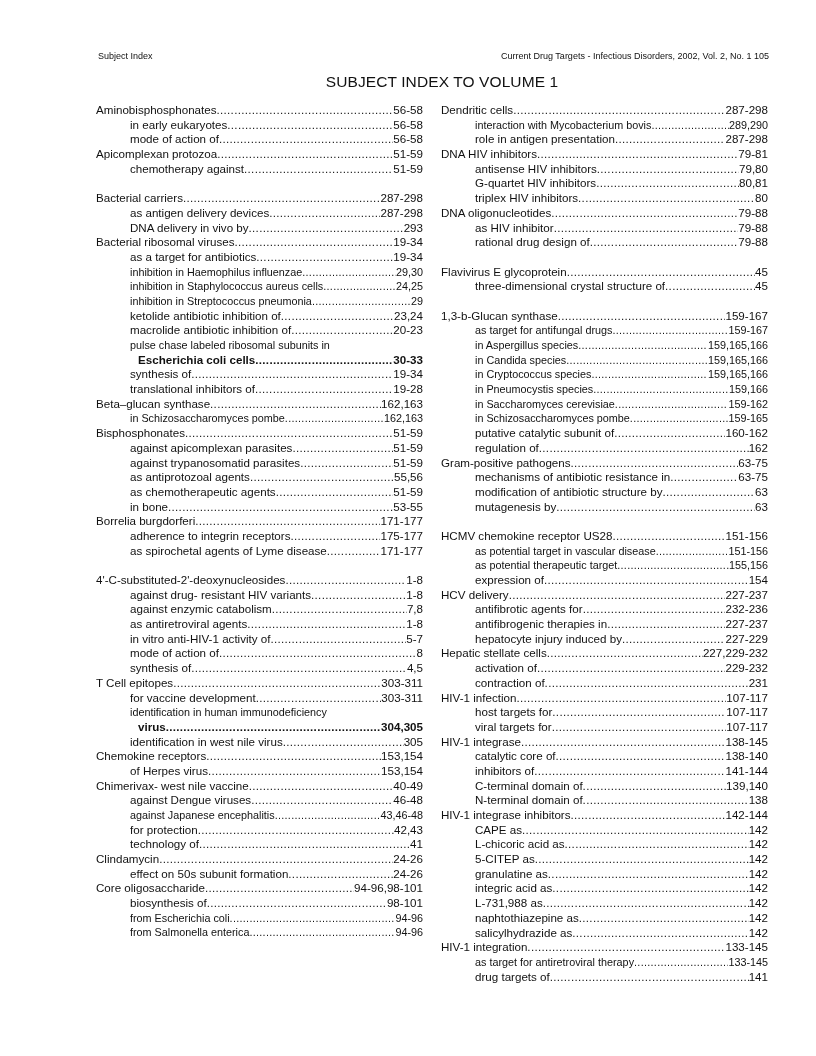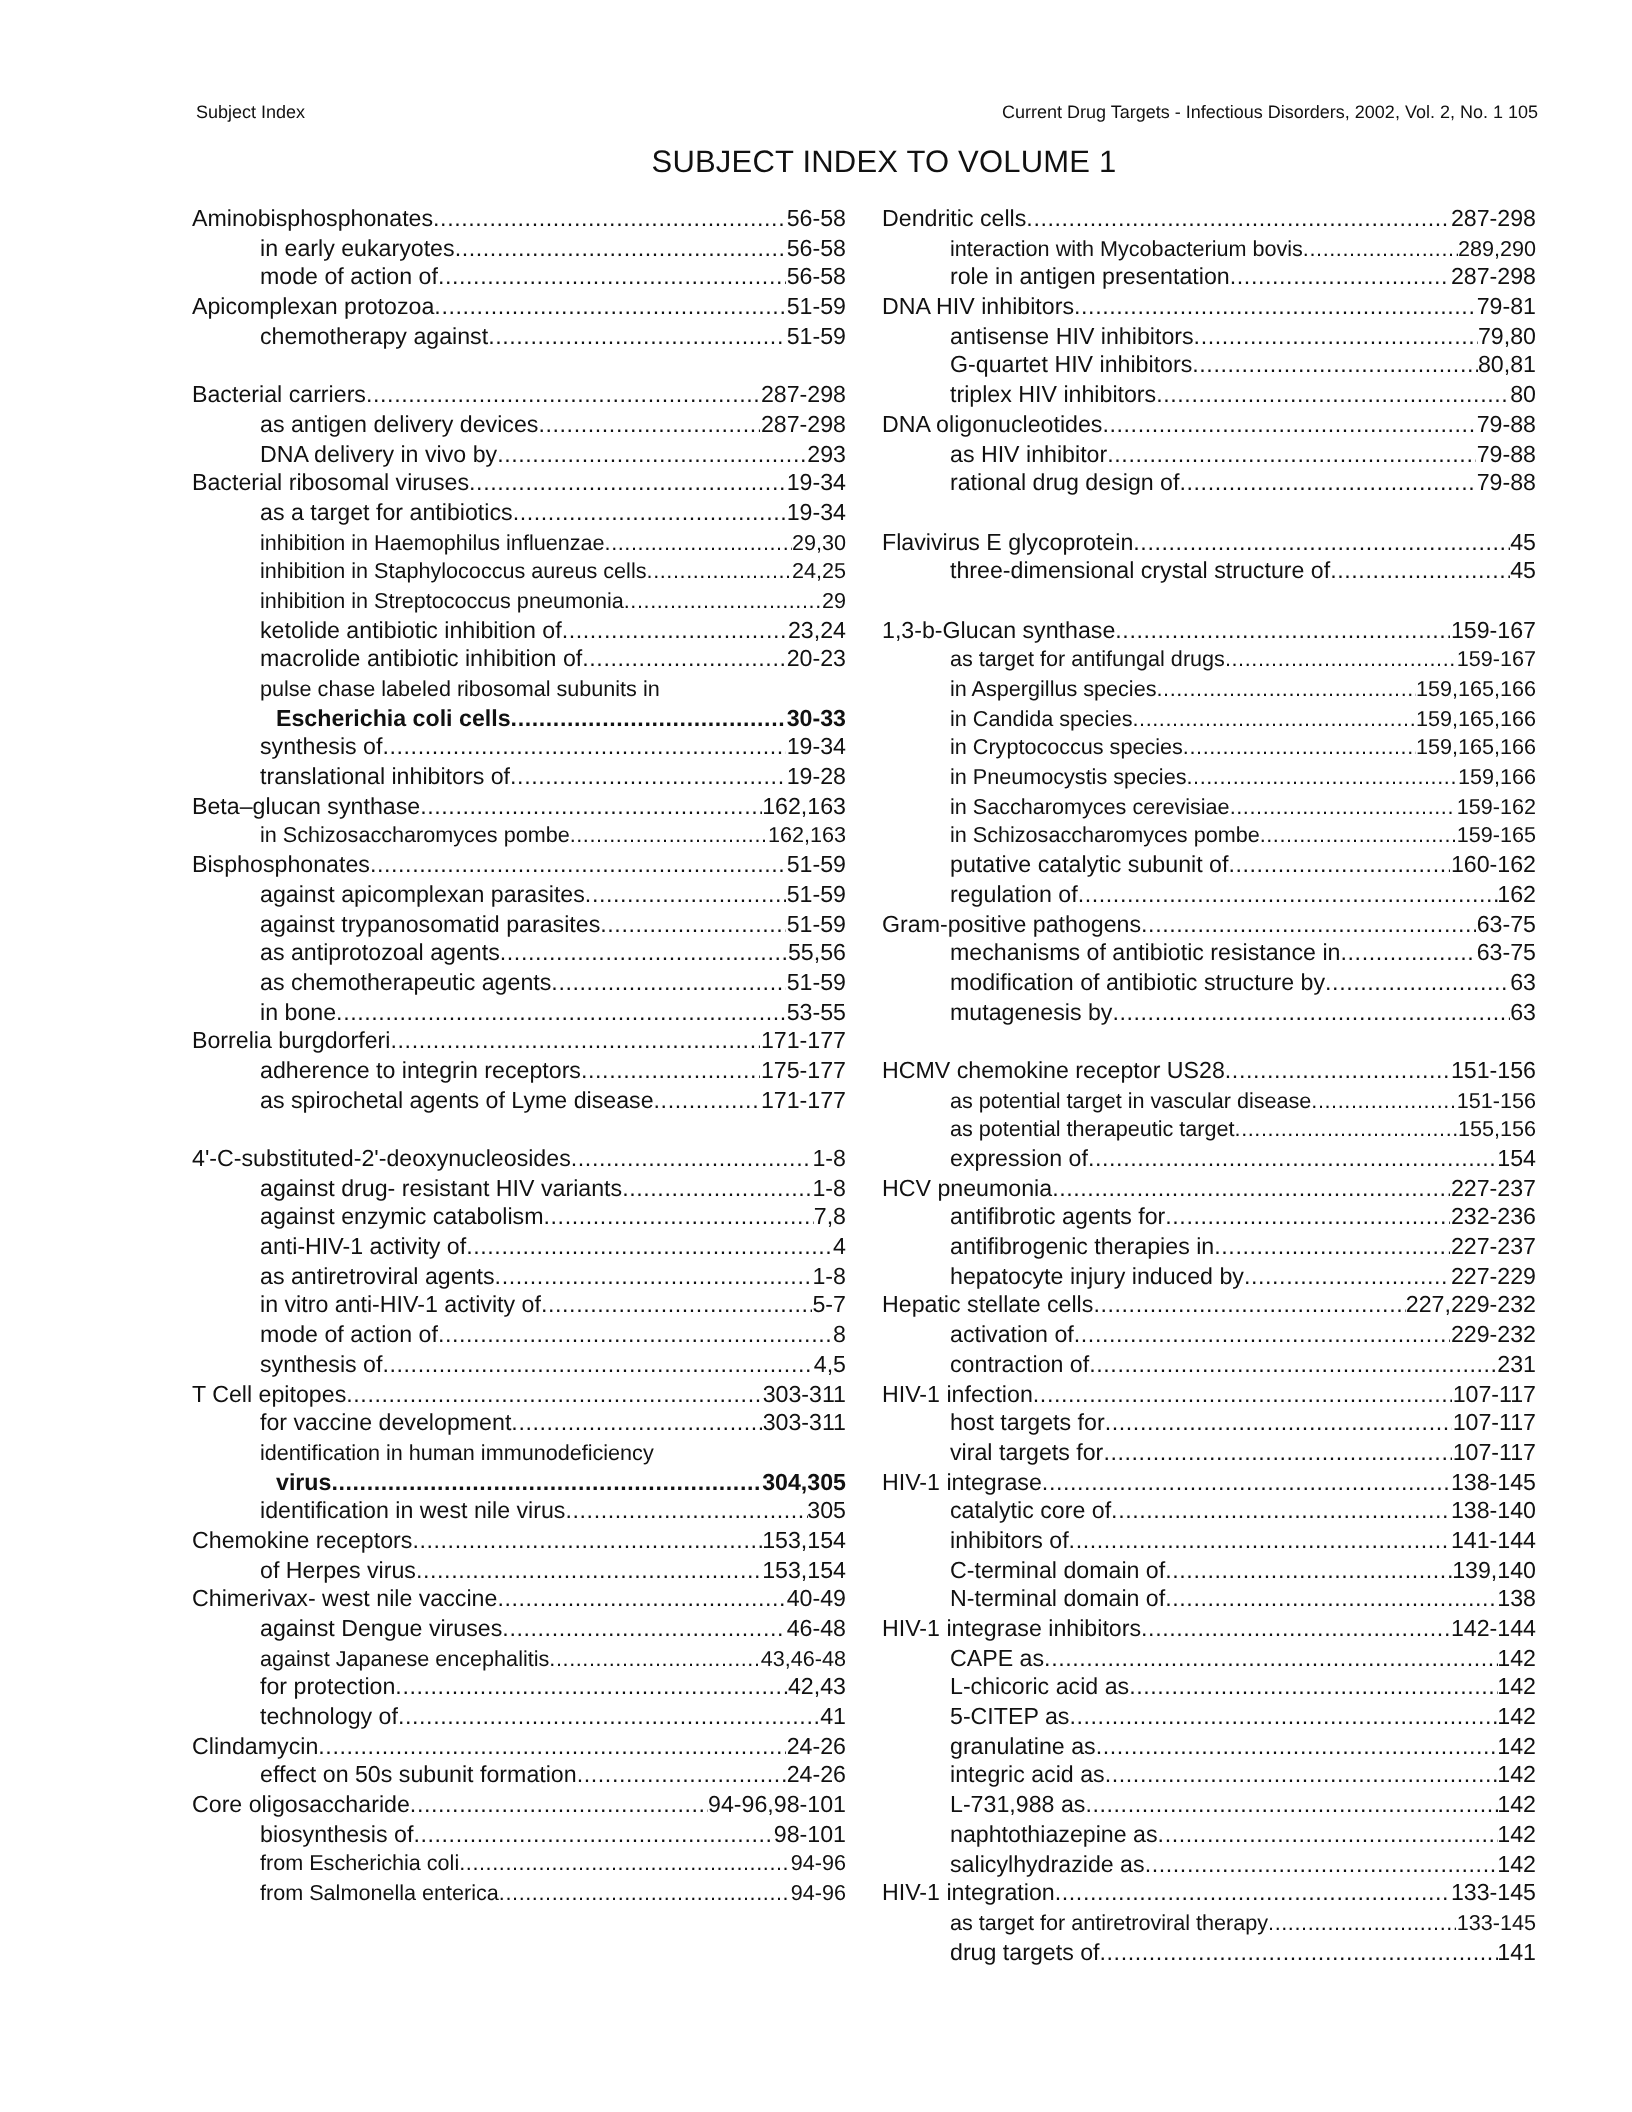--- a/index.html
+++ b/index.html
@@ -195,25 +195,20 @@
       <span class="term">against drug- resistant HIV variants</span>
       <span class="leader"></span>
       <span class="pages">1-8</span>
     </div>
     <div class="entry sub">
       <span class="term">against enzymic catabolism</span>
       <span class="leader"></span>
       <span class="pages">7,8</span>
     </div>
     <div class="entry sub">
-      <span class="term">anti-HIV-1 activity of</span>
-      <span class="leader"></span>
-      <span class="pages">4</span>
-    </div>
-    <div class="entry sub">
       <span class="term">as antiretroviral agents</span>
       <span class="leader"></span>
       <span class="pages">1-8</span>
     </div>
     <div class="entry sub">
       <span class="term">in vitro anti-HIV-1 activity of</span>
       <span class="leader"></span>
       <span class="pages">5-7</span>
     </div>
     <div class="entry sub">
@@ -463,21 +458,21 @@
       <span class="term">as potential therapeutic target</span>
       <span class="leader"></span>
       <span class="pages">155,156</span>
     </div>
     <div class="entry sub">
       <span class="term">expression of</span>
       <span class="leader"></span>
       <span class="pages">154</span>
     </div>
     <div class="entry">
-      <span class="term">HCV pneumonia</span>
+      <span class="term">HCV delivery</span>
       <span class="leader"></span>
       <span class="pages">227-237</span>
     </div>
     <div class="entry sub">
       <span class="term">antifibrotic agents for</span>
       <span class="leader"></span>
       <span class="pages">232-236</span>
     </div>
     <div class="entry sub">
       <span class="term">antifibrogenic therapies in</span>

